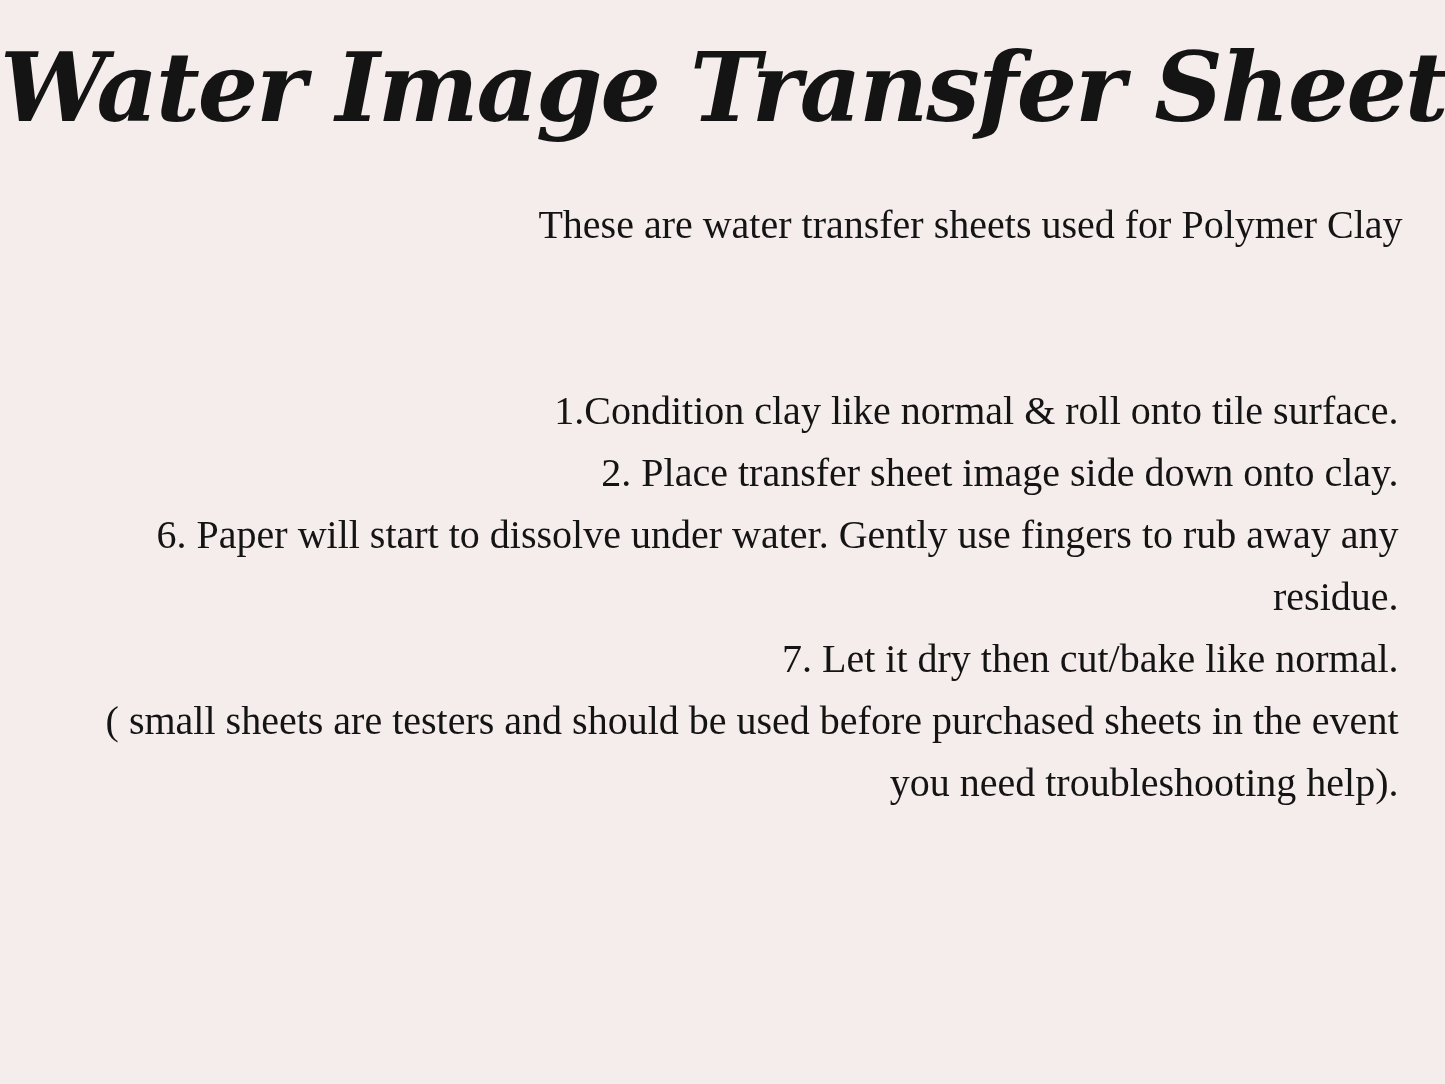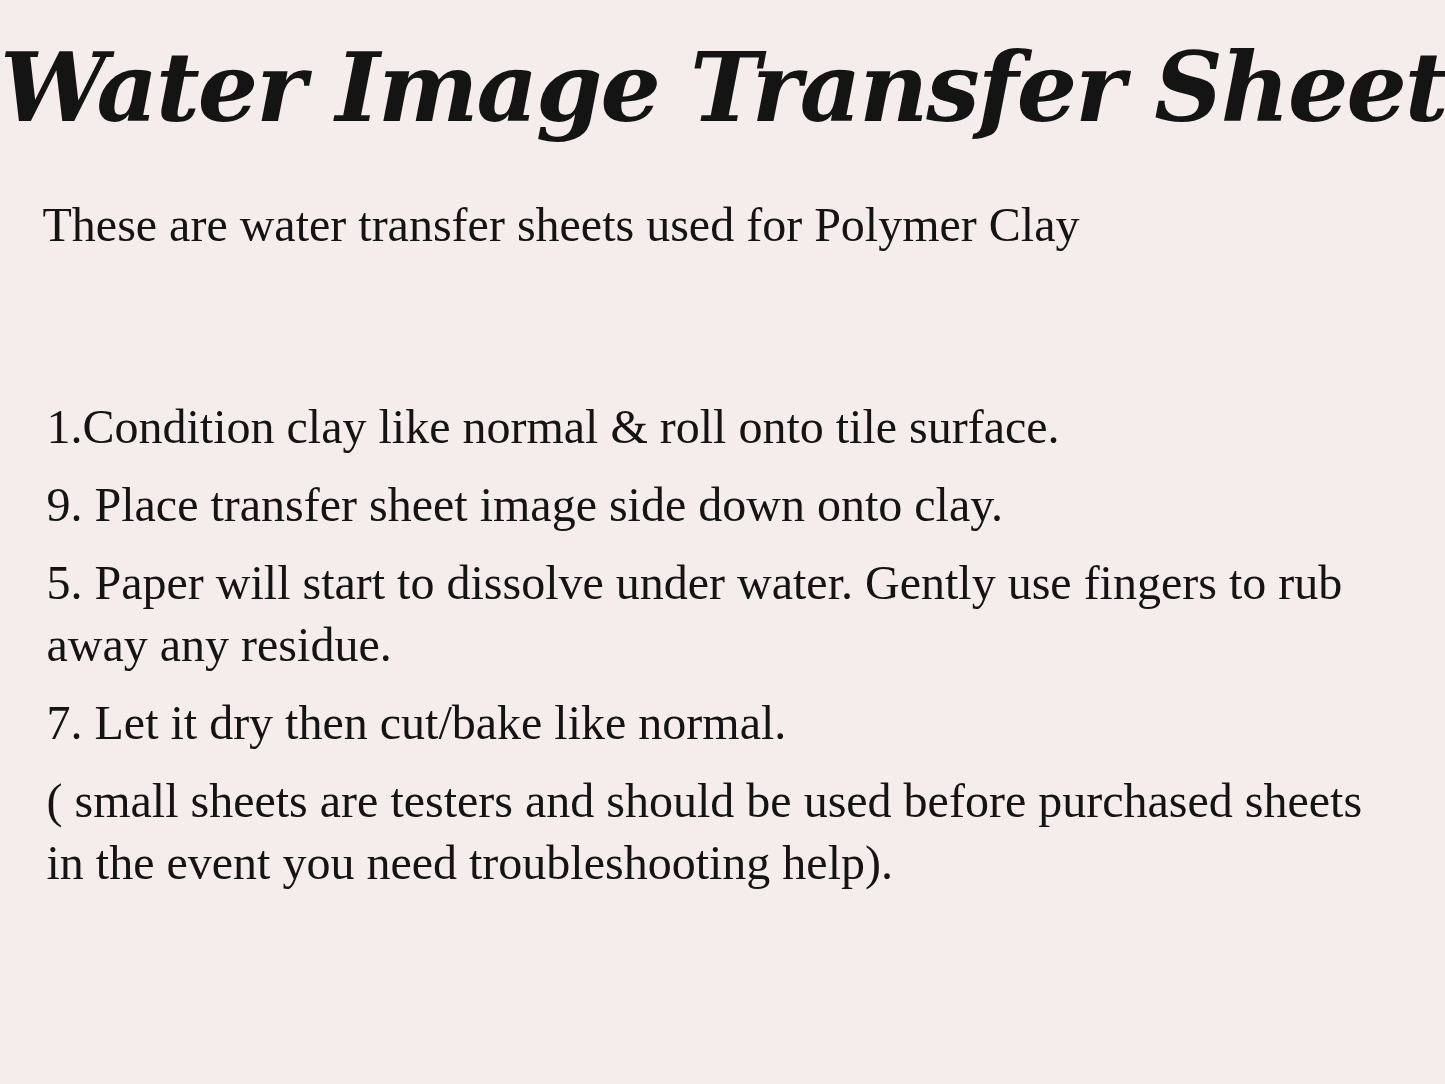--- a/index.html
+++ b/index.html
@@ -22,57 +22,57 @@
     font-family: "DejaVu Serif", serif;
     font-style: italic;
     font-weight: 700;
     font-size: 95px;
     line-height: 132px;
     letter-spacing: -2px;
     white-space: nowrap;
   }
   .content {
     margin-top: 40px;
-    font-size: 48px;
+    font-size: 40px;
     line-height: 62px;
-    text-align: left;
+    text-align: right;
   }
   .intro-line {
     margin: 0 auto;
     max-width: 1360px;
   }
   .paragraph-gap {
     height: 62px;
   }
   .steps {
     margin: 0 auto;
     max-width: 1352px;
   }
   .step-line, .note-line {
-    margin: 16px auto;
+    margin: 0 auto;
   }
 </style>
 </head>
 <body>
 
 <div class="page">
 
   <h1 class="title">Water Image Transfer Sheets</h1>
 
   <div class="content">
 
     <p class="intro-line">These are water transfer sheets used for Polymer Clay</p>
 
     <div class="paragraph-gap"></div>
 
 
     <div class="paragraph-gap"></div>
 
     <div class="steps">
       <div class="step-line">1.Condition clay like normal &amp; roll onto tile surface.</div>
-      <div class="step-line">9. Place transfer sheet image side down onto clay.</div>
-      <div class="step-line">5. Paper will start to dissolve under water. Gently use fingers to rub away any residue.</div>
+      <div class="step-line">2. Place transfer sheet image side down onto clay.</div>
+      <div class="step-line">6. Paper will start to dissolve under water. Gently use fingers to rub away any residue.</div>
       <div class="step-line">7. Let it dry then cut/bake like normal.</div>
       <div class="note-line">( small sheets are testers and should be used before purchased sheets in the event you need troubleshooting help).</div>
     </div>
 
   </div>
 </div>
 
 </body></html>

